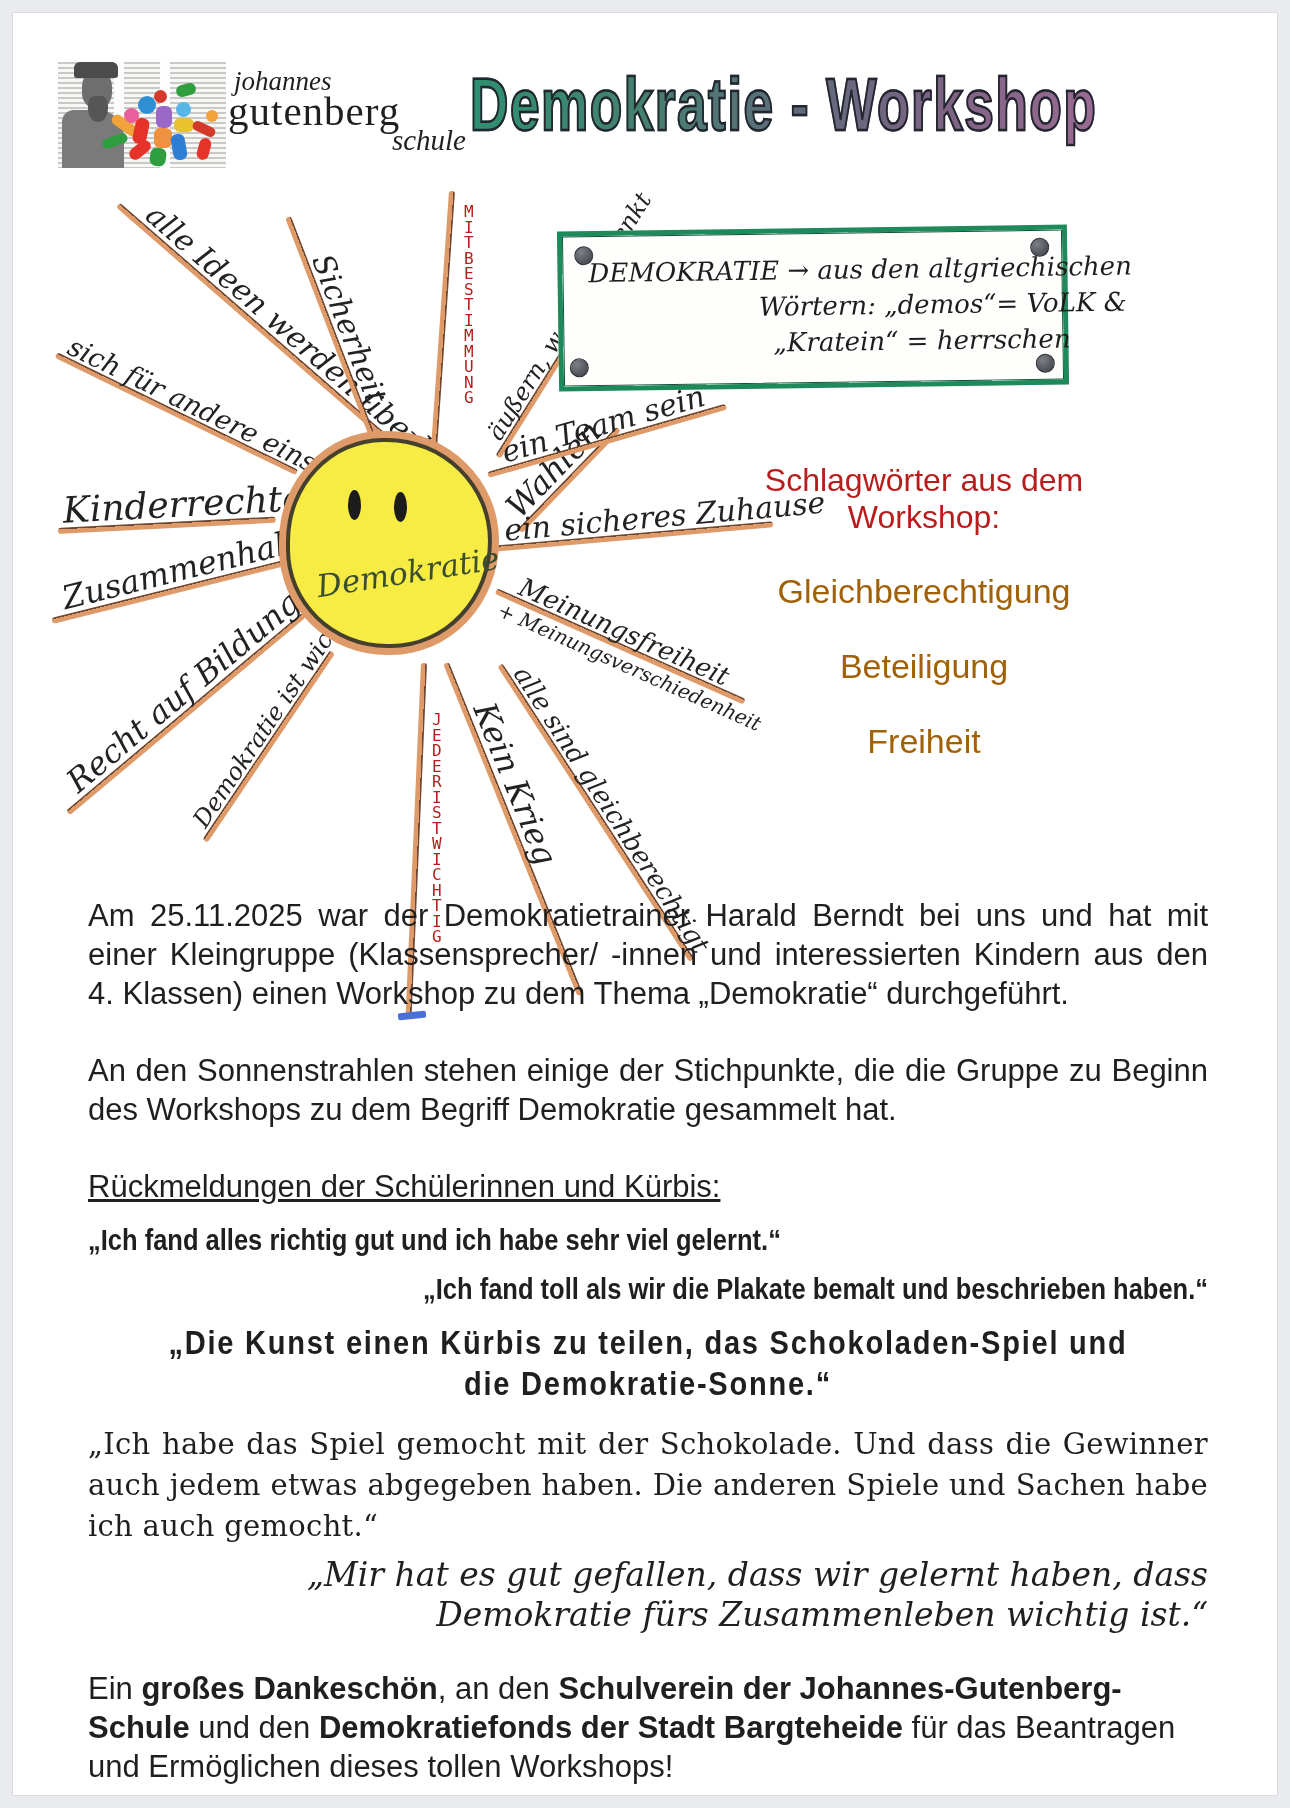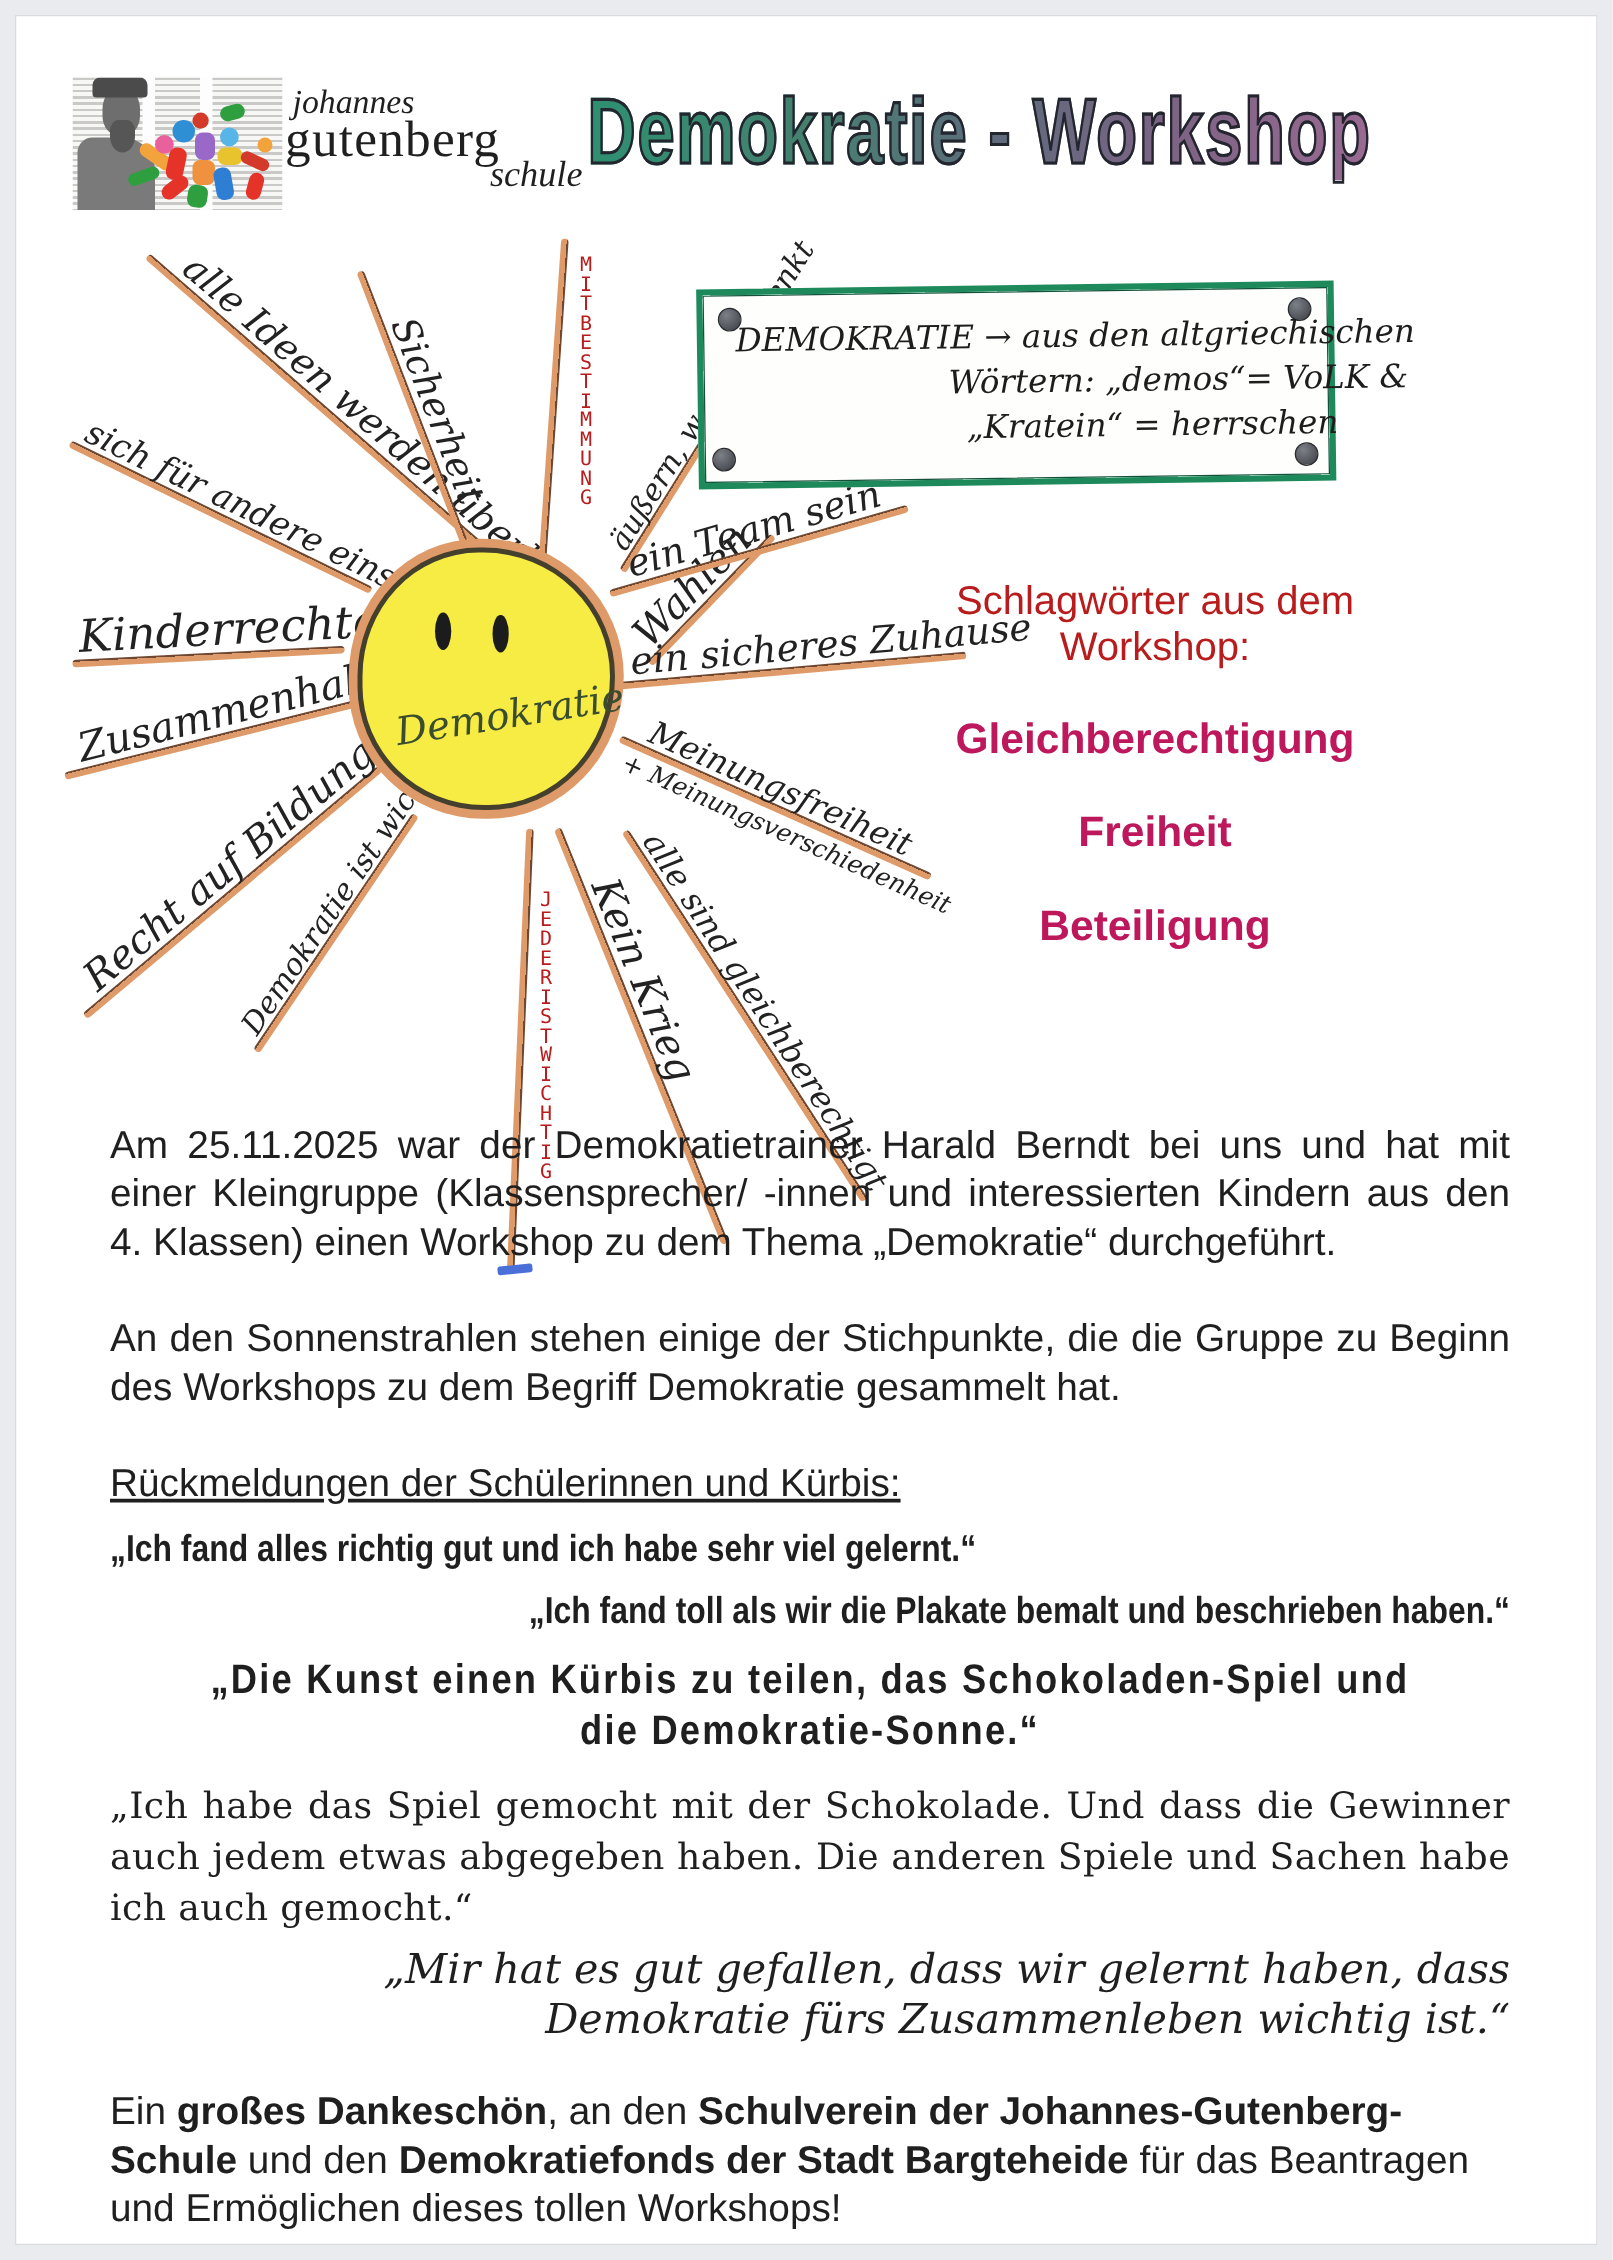--- a/index.html
+++ b/index.html
@@ -86,21 +86,21 @@
     background:#fefefc;
     transform:rotate(-0.8deg);
     box-shadow:0 0 0 1px #14503a inset;
   }
   .pin{position:absolute;width:17px;height:17px;border-radius:50%;
     background:radial-gradient(circle at 35% 30%,#7c8087,#3a3d42);border:1px solid #2a2c30;}
   .note-line{position:absolute;font-family:"DejaVu Serif",serif;font-style:italic;font-size:26px;color:#1d1d1d;white-space:nowrap;}
 
   .keywords{position:absolute;left:754px;top:450px;width:340px;text-align:center;}
   .kw-intro{font-size:32px;line-height:37px;color:#b91c1c;}
-  .kw-item{font-size:34px;font-weight:bold;margin-top:36px;color:#be185d;}
+  .kw-item{font-size:34px;font-weight:normal;margin-top:36px;color:#a16207;}
 
   
   .bodytext{position:absolute;left:88px;top:884px;width:1120px;font-size:31px;line-height:39px;}
   .p-just{text-align:justify;margin:0 0 38px 0;}
   .feedback-heading{text-decoration:underline;margin:0 0 14px 0;}
   .q-cond{
     font-weight:bold;letter-spacing:0px;font-size:30px;
     transform:scaleX(.85);transform-origin:0 50%;white-space:nowrap;
     margin:0 0 10px 0;
   }
@@ -229,22 +229,22 @@
     <div class="pin" style="left:6px;top:122px;"></div>
     <div class="pin" style="left:472px;top:124px;"></div>
     <div class="note-line" style="left:26px;top:22px;">DEMOKRATIE → aus den altgriechischen</div>
     <div class="note-line" style="left:196px;top:58px;">Wörtern: „demos“= VoLK &amp;</div>
     <div class="note-line" style="left:210px;top:94px;">„Kratein“ = herrschen</div>
   </div>
 
   <div class="keywords">
     <div class="kw-intro">Schlagwörter aus dem Workshop:</div>
     <div class="kw-item">Gleichberechtigung</div>
+    <div class="kw-item">Beteiligung</div>
     <div class="kw-item">Freiheit</div>
-    <div class="kw-item">Beteiligung</div>
   </div>
 
   <div class="bodytext">
     <p class="p-just">Am 25.11.2025 war der Demokratietrainer Harald Berndt bei uns und hat mit einer Kleingruppe (Klassensprecher/ -innen und interessierten Kindern aus den 4. Klassen) einen Workshop zu dem Thema „Demokratie“ durchgeführt.</p>
     <p class="p-just">An den Sonnenstrahlen stehen einige der Stichpunkte, die die Gruppe zu Beginn des Workshops zu dem Begriff Demokratie gesammelt hat.</p>
     <p class="feedback-heading">Rückmeldungen der Schülerinnen und Kürbis:</p>
     <p class="q-cond">„Ich fand alles richtig gut und ich habe sehr viel gelernt.“</p>
     <p class="q-cond-r">„Ich fand toll als wir die Plakate bemalt und beschrieben haben.“</p>
     <p class="q-cond-c">„Die Kunst einen Kürbis zu teilen, das Schokoladen-Spiel und die Demokratie-Sonne.“</p>
     <p class="q-serif">„Ich habe das Spiel gemocht mit der Schokolade. Und dass die Gewinner auch jedem etwas abgegeben haben. Die anderen Spiele und Sachen habe ich auch gemocht.“</p>

